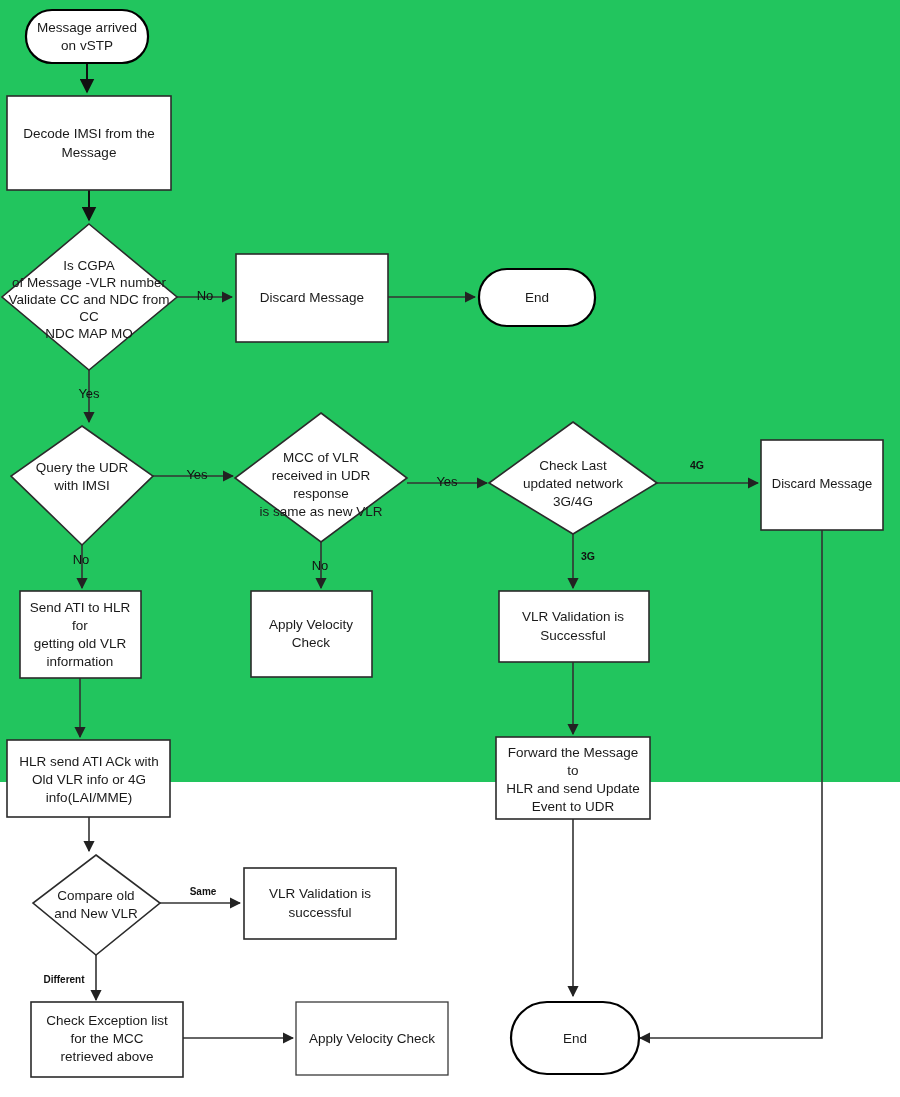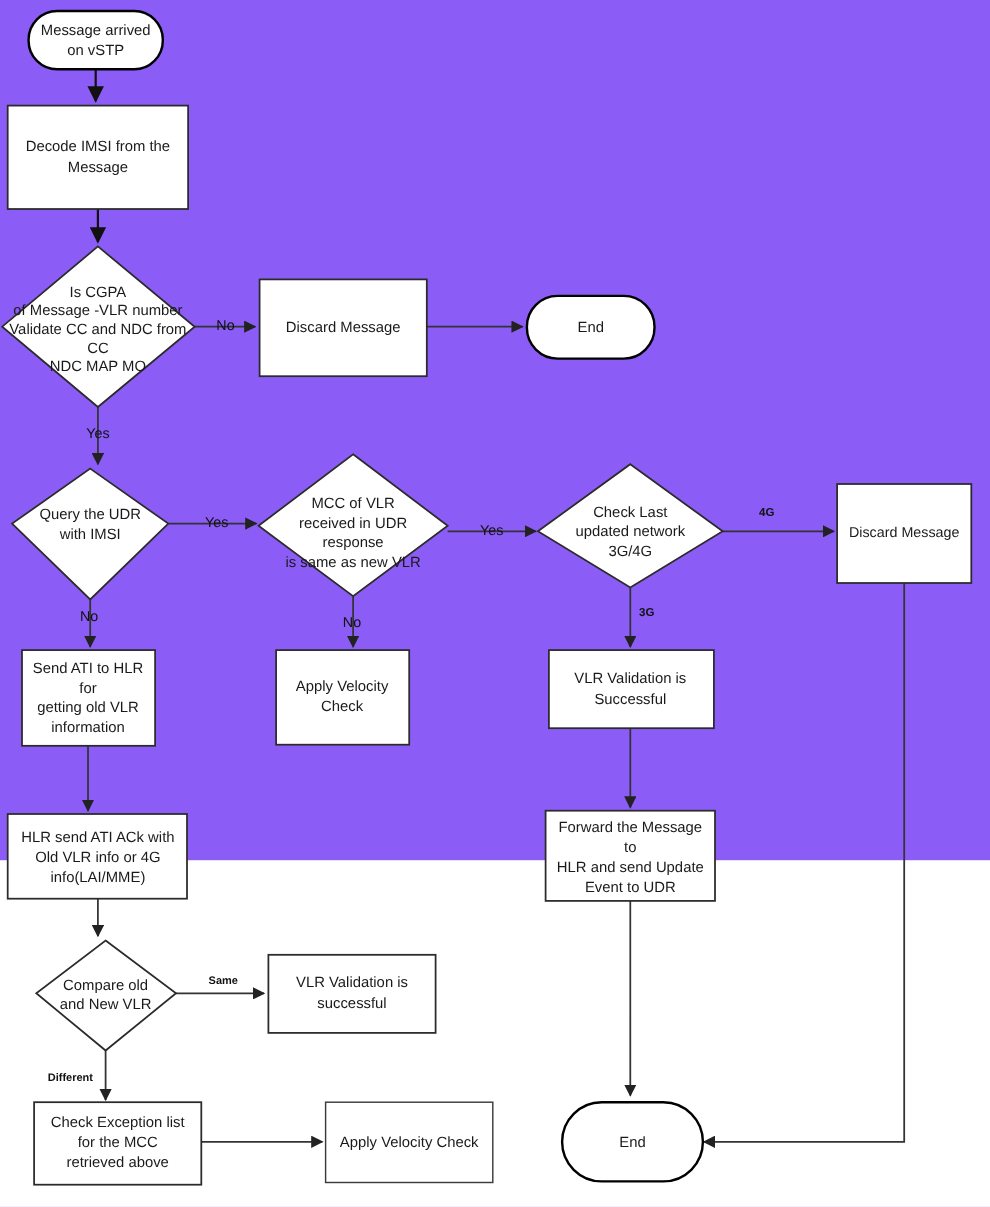--- a/index.html
+++ b/index.html
@@ -10,21 +10,21 @@
   body {
     width: 900px;
     height: 1097px;
     font-family: "Liberation Sans", sans-serif;
     overflow: hidden;
   }
   #canvas {
     position: relative;
     width: 900px;
     height: 782px;
-    background: #8b5cf6;
+    background: #22c55e;
   }
   svg.flow {
     position: absolute;
     top: 0;
     left: 0;
     width: 900px;
     height: 1097px;
   }
   .shape-stroke {
     fill: #ffffff;

